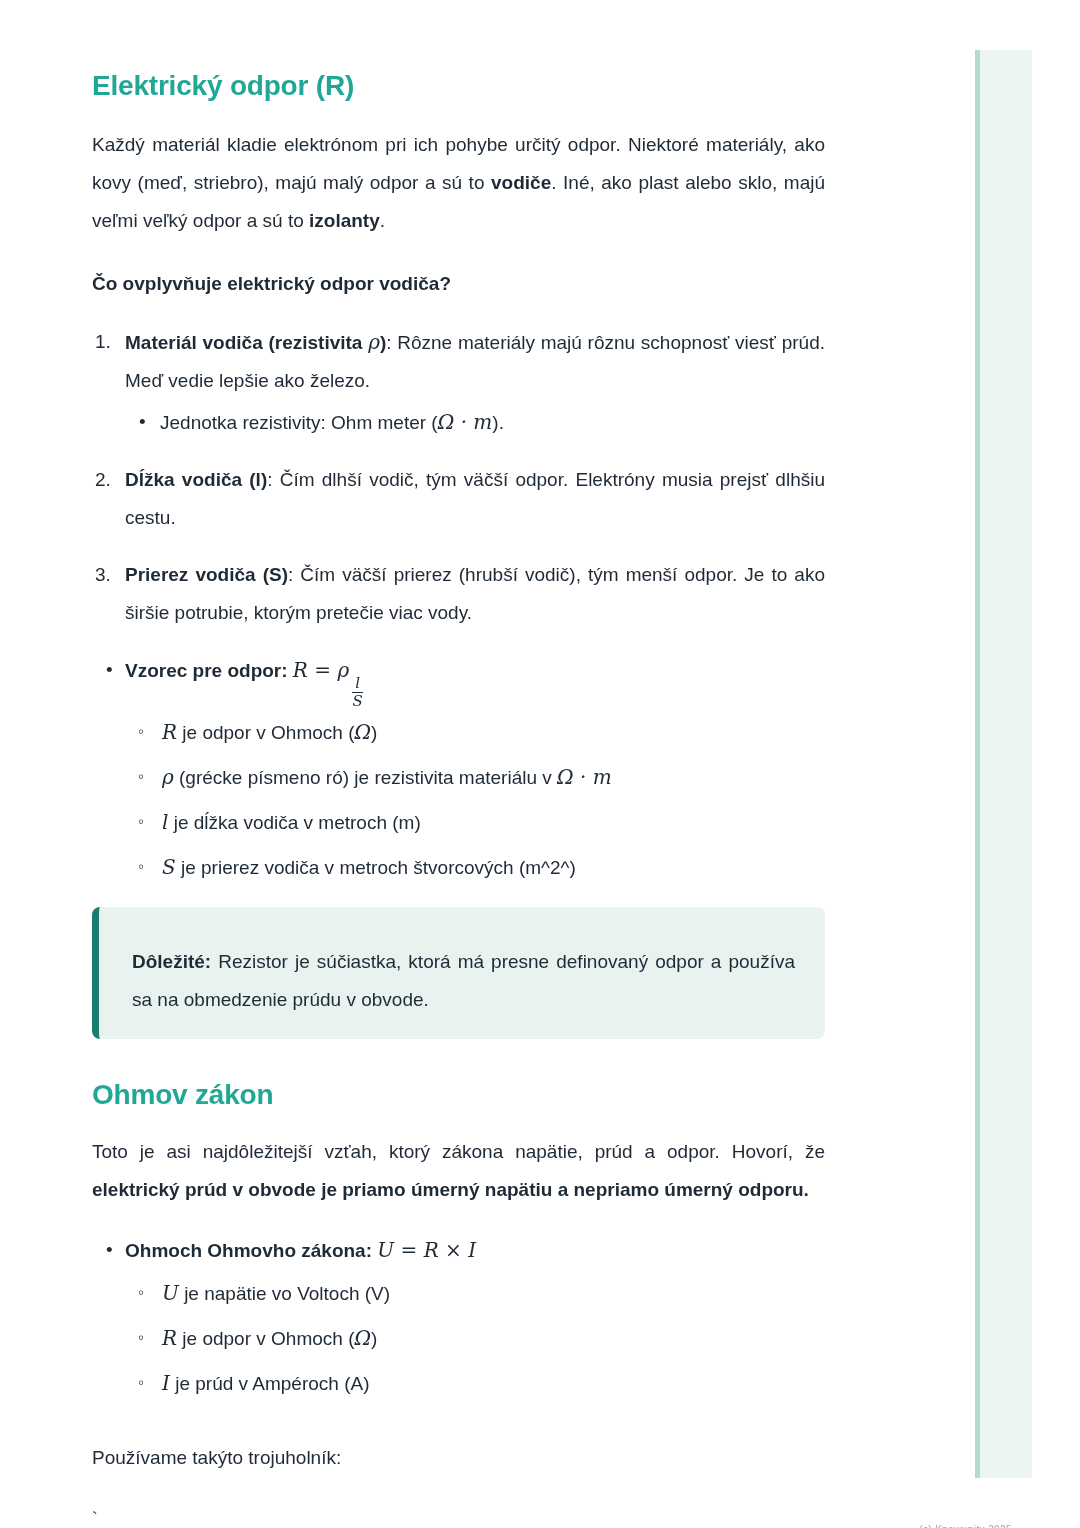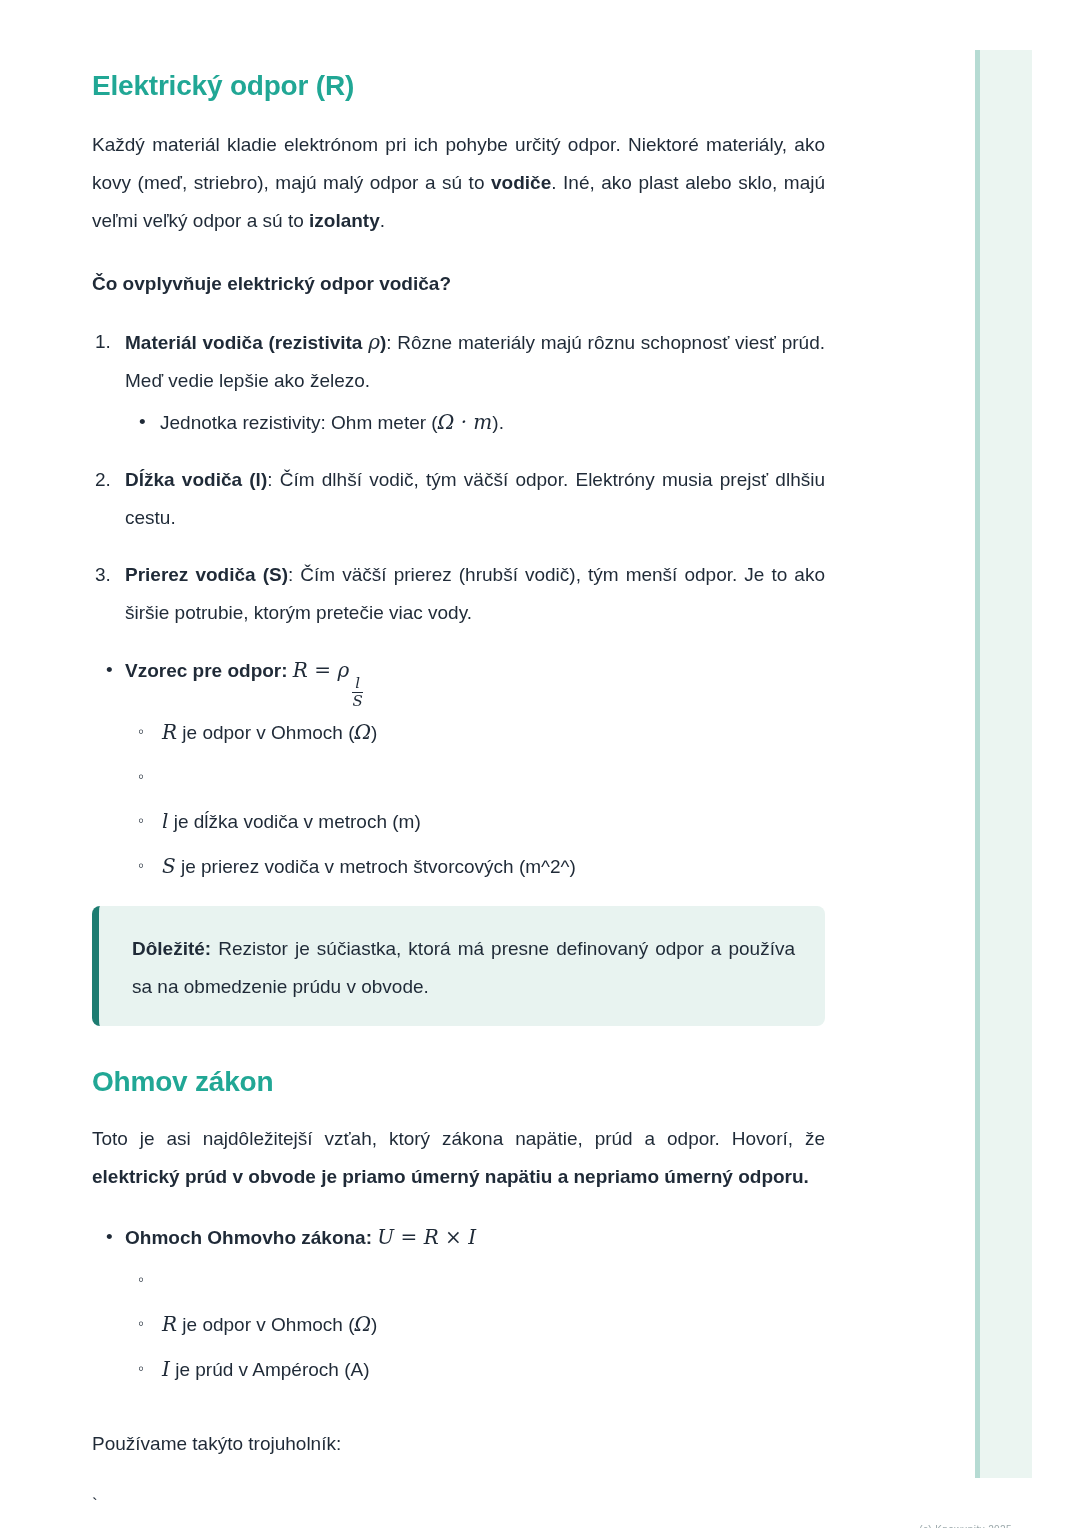--- a/index.html
+++ b/index.html
@@ -57,21 +57,21 @@
   .factor{margin-bottom:19px;}
   .sub{margin-top:3px;}
   .sub .marker{flex:0 0 35px;padding-left:10px;}
   .sub .marker.circle{font-size:17px;padding-left:13px;flex:0 0 37px;}
   .sub-gap{margin-bottom:6px;}
   .formula-block{margin-top:10px;}
   .subs-block{margin-top:4px;}
   .callout{
     margin-top:14px;background:var(--callout-bg);
     border-left:7px solid var(--callout-border);border-radius:8px;
-    padding:24px 30px 20px 33px;
+    padding:36px 30px 20px 33px;
   }
   .callout .li-text{text-align:justify;}
   .formula-ohm{margin-top:22px;}
   .h3-remember{margin-top:16px;}
   .p-triangle{margin-top:30px;text-align:left;}
   .backtick{margin-top:32px;font-size:17px;}
   .watermark{
     position:absolute;top:1524px;right:68px;
     font-size:10px;letter-spacing:0.4px;color:var(--watermark);
   }
@@ -125,20 +125,21 @@
             <span class="num">l</span>
             <span class="den">S</span>
           </span></div>
       <div class="subs-block">
         <div class="li sub sub-gap">
           <span class="marker circle">◦</span>
           <div class="li-text"><span class="m">R</span><span> je odpor v Ohmoch (</span><span class="m">Ω</span><span>)</span></div>
         </div>
         <div class="li sub sub-gap">
           <span class="marker circle">◦</span>
+          <div class="li-text"><span class="m">ρ</span><span> (grécke písmeno ró) je rezistivita materiálu v </span><span class="m">Ω · m</span></div>
         </div>
         <div class="li sub sub-gap">
           <span class="marker circle">◦</span>
           <div class="li-text"><span class="m">l</span><span> je dĺžka vodiča v metroch (m)</span></div>
         </div>
         <div class="li sub sub-gap">
           <span class="marker circle">◦</span>
           <div class="li-text"><span class="m">S</span><span> je prierez vodiča v metroch štvorcových (m^2^)</span></div>
         </div>
       </div>
@@ -153,20 +154,21 @@
 
   <p class="para para-ohm"><span>Toto je asi najdôležitejší vzťah, ktorý zákona napätie, prúd a odpor. Hovorí, že </span><span class="b">elektrický prúd v obvode je priamo úmerný napätiu a nepriamo úmerný odporu.</span></p>
 
   <div class="li formula-ohm">
     <span class="marker dot">•</span>
     <div class="li-body">
       <div class="li-text"><span class="b">Ohmoch Ohmovho zákona: </span><span class="m">U = R × I</span></div>
       <div class="subs-block">
         <div class="li sub sub-gap">
           <span class="marker circle">◦</span>
+          <div class="li-text"><span class="m">U</span><span> je napätie vo Voltoch (V)</span></div>
         </div>
         <div class="li sub sub-gap">
           <span class="marker circle">◦</span>
           <div class="li-text"><span class="m">R</span><span> je odpor v Ohmoch (</span><span class="m">Ω</span><span>)</span></div>
         </div>
         <div class="li sub sub-gap">
           <span class="marker circle">◦</span>
           <div class="li-text"><span class="m">I</span><span> je prúd v Ampéroch (A)</span></div>
         </div>
       </div>

